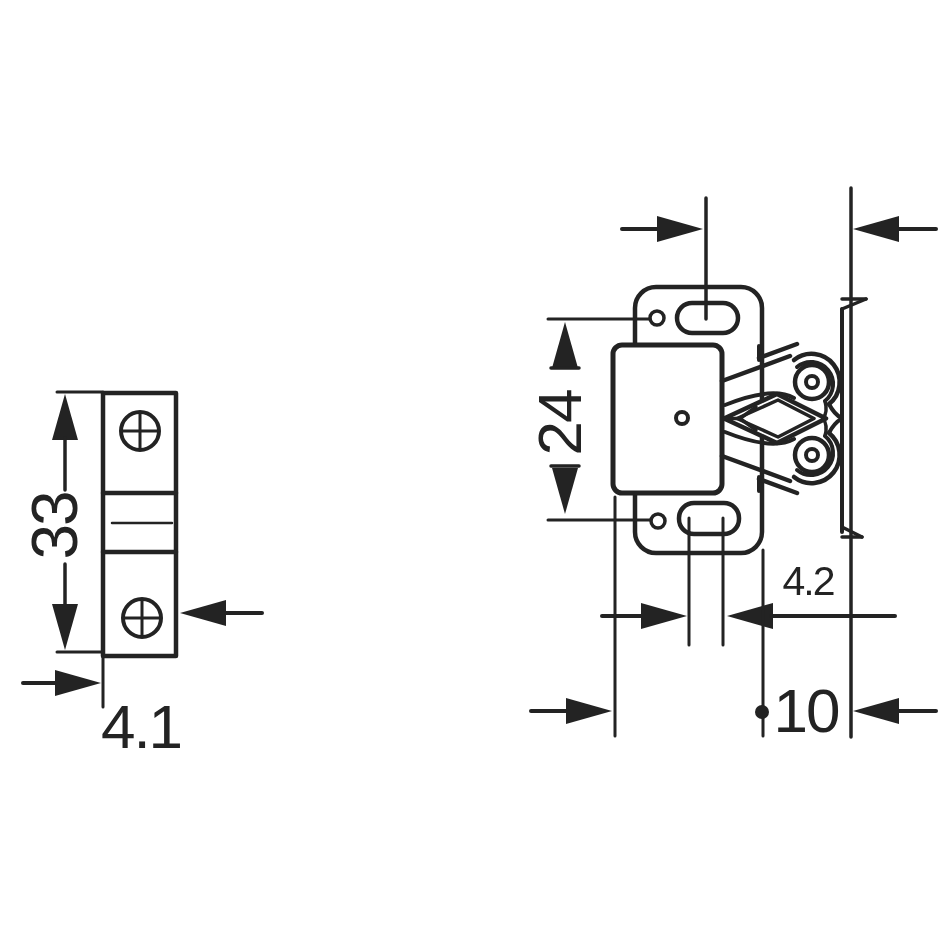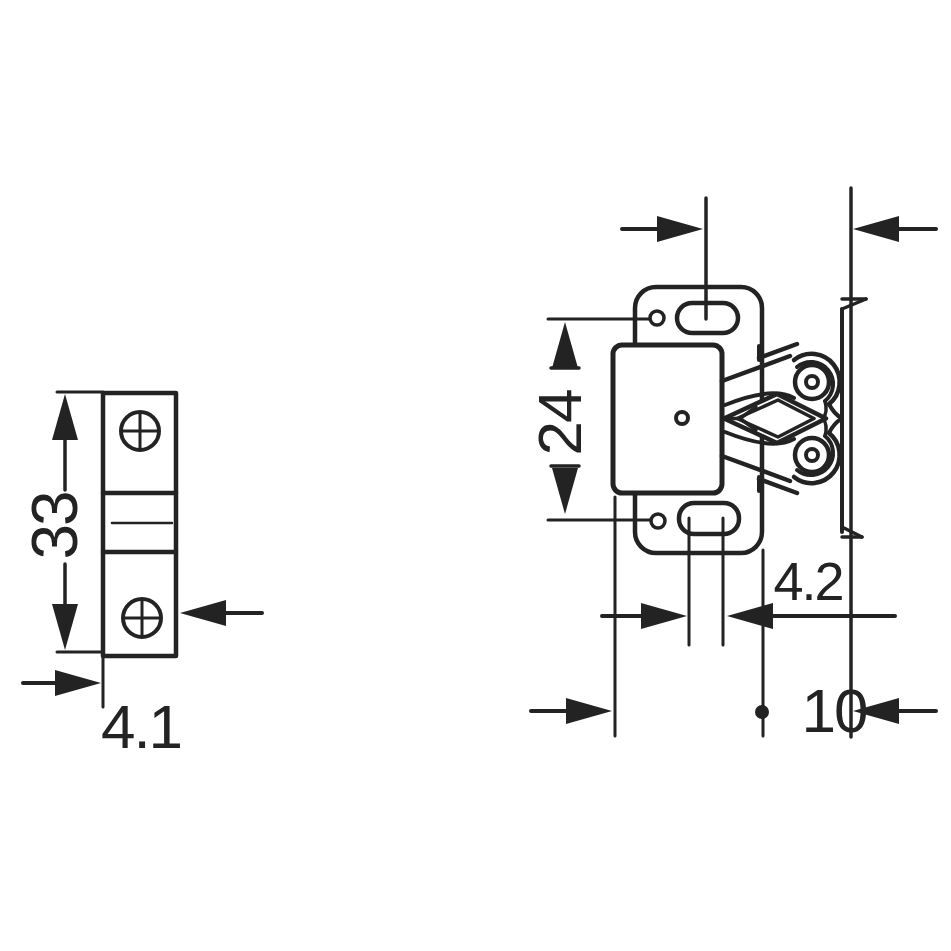--- a/index.html
+++ b/index.html
@@ -17,21 +17,21 @@
     color:#232323;
     font-family:"Liberation Sans",sans-serif;
     line-height:1;
     letter-spacing:-2px;
     white-space:nowrap;
     user-select:none;
   }
   .dim-label.vertical{transform:translate(-50%,-50%) rotate(-90deg);}
   .fs64{font-size:64px;}
   .fs62{font-size:62px;}
-  .fs54{font-size:54px;}
+  .fs54{font-size:41px;}
 </style>
 </head>
 <body>
 
 <div id="stage">
 
 <svg width="951" height="951" viewBox="0 0 951 951">
   <g stroke="#232323" fill="none" stroke-linecap="round" stroke-linejoin="round">
 
     <g>
@@ -163,15 +163,15 @@
 <div class="dim-label vertical fs64" style="left:55px;top:526px">33</div>
 
 <div class="dim-label fs62" style="left:141px;top:727px">4.1</div>
 
 
 <div class="dim-label vertical fs62" style="left:560px;top:423px">24</div>
 
 <div class="dim-label fs54" style="left:808px;top:581px">4.2</div>
 
 
-<div class="dim-label fs62" style="left:834px;top:711px">10</div>
+<div class="dim-label fs62" style="left:806px;top:711px">10</div>
 
 </div>
 
 </body></html>

